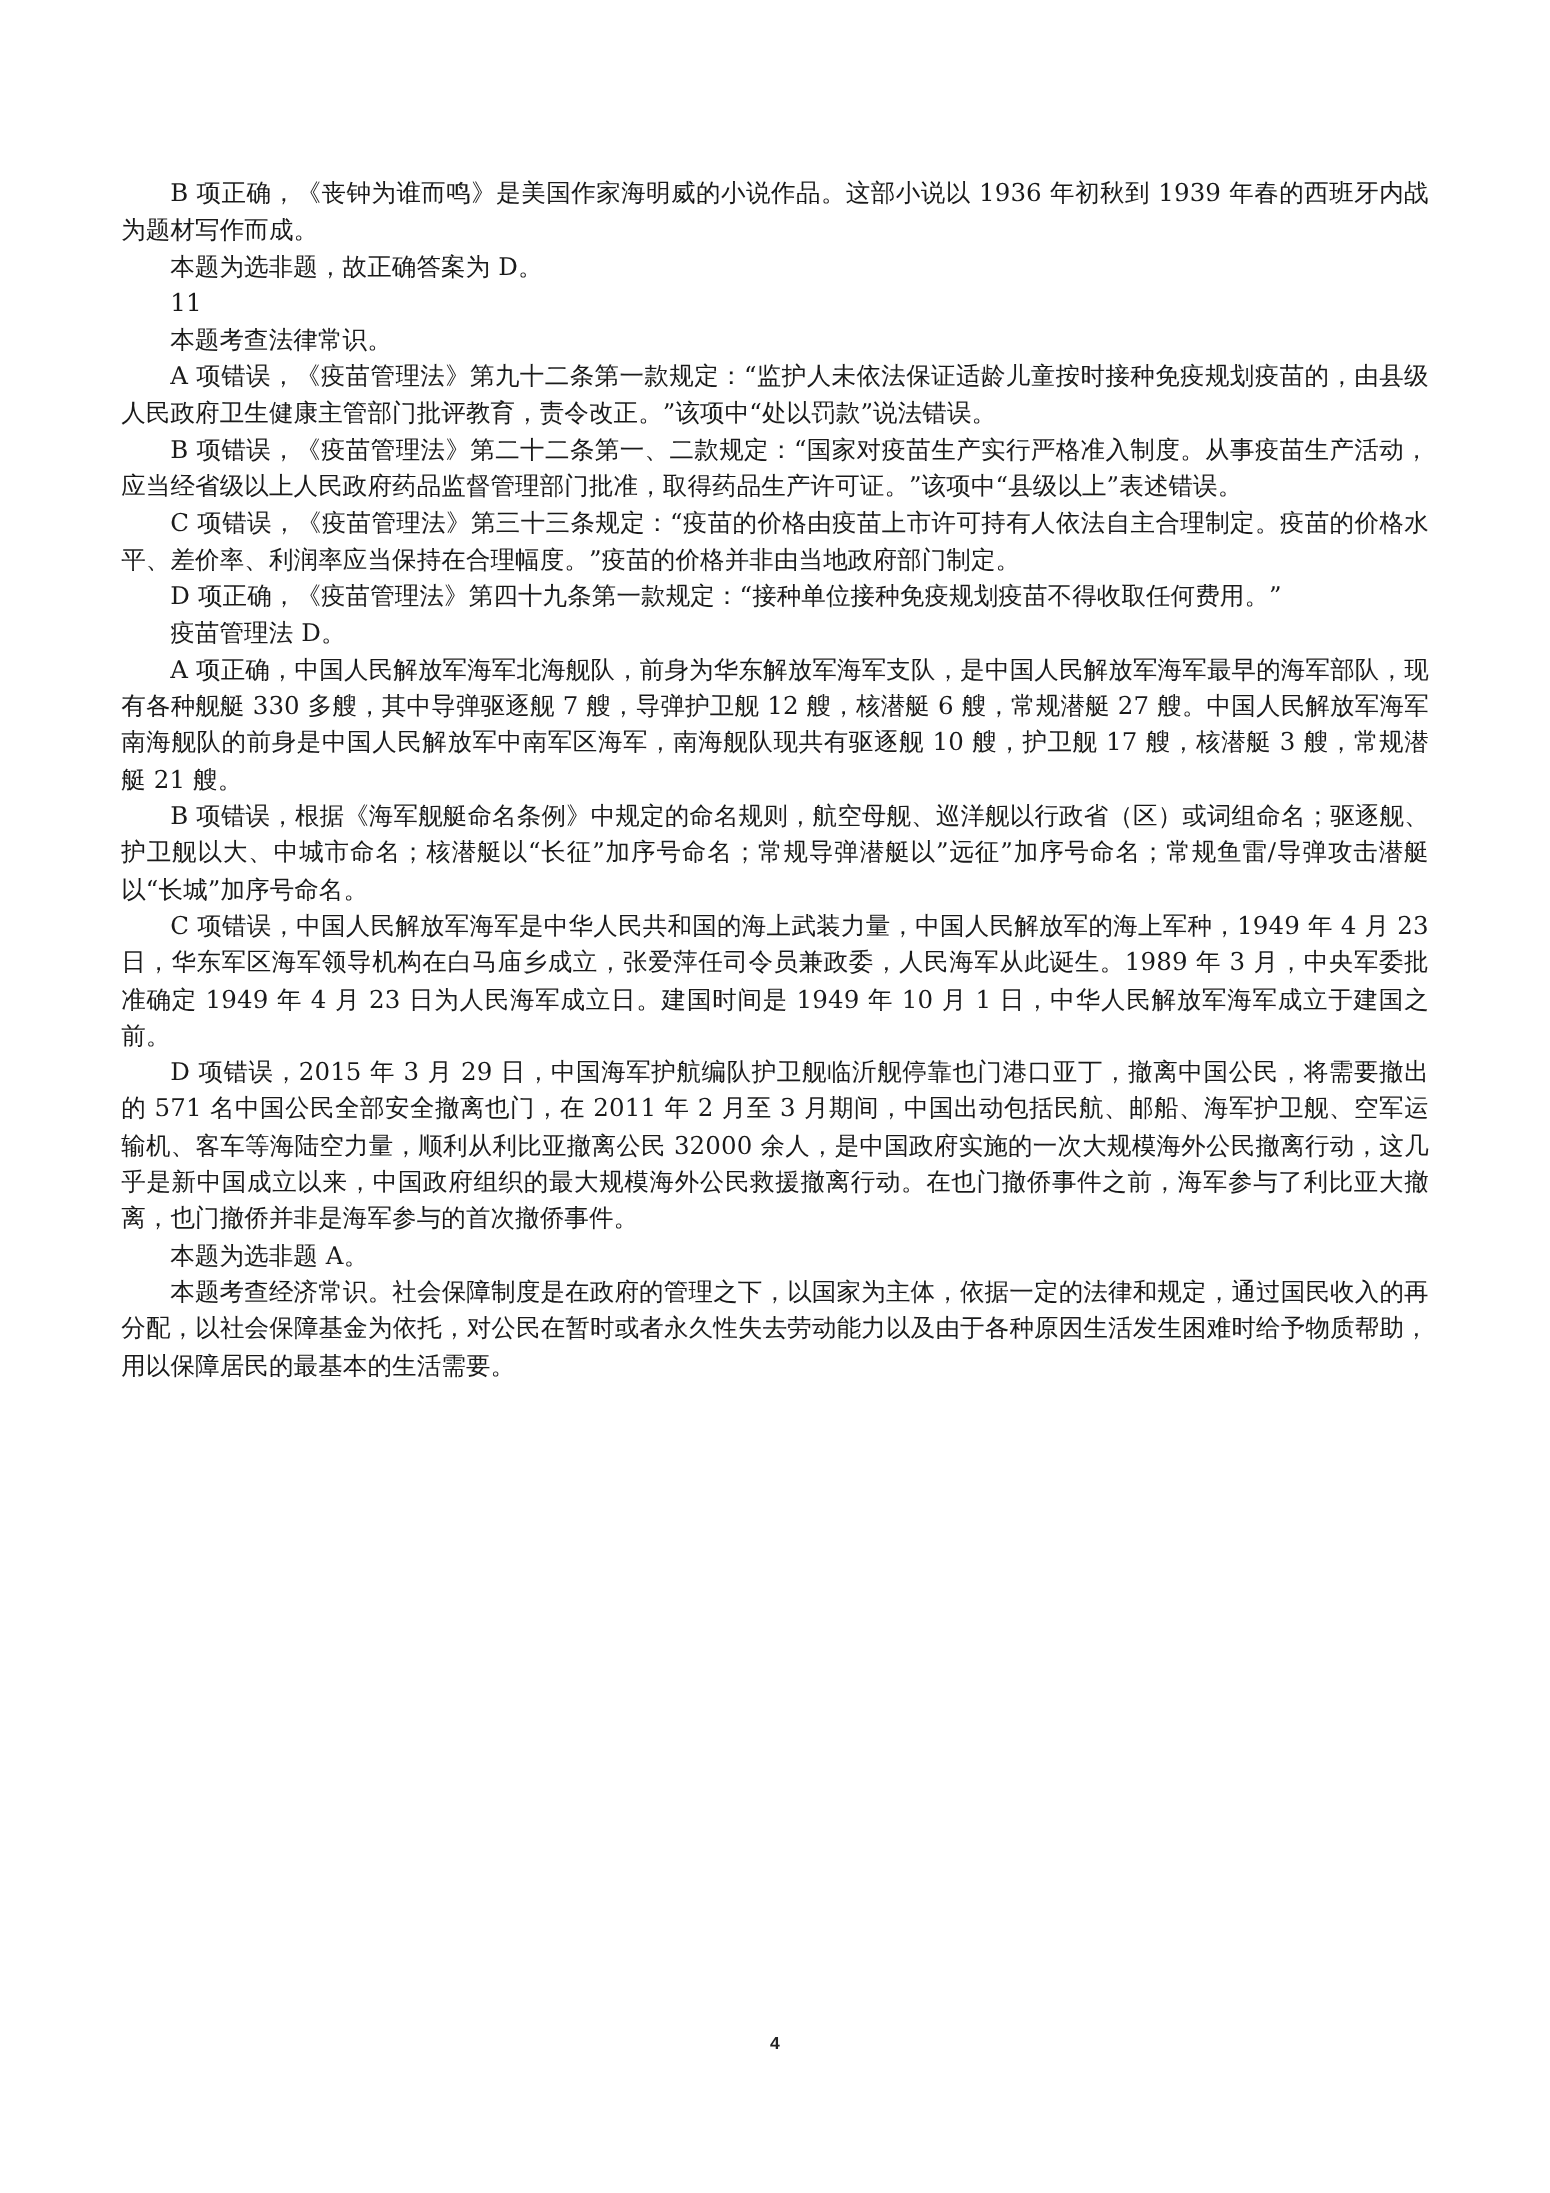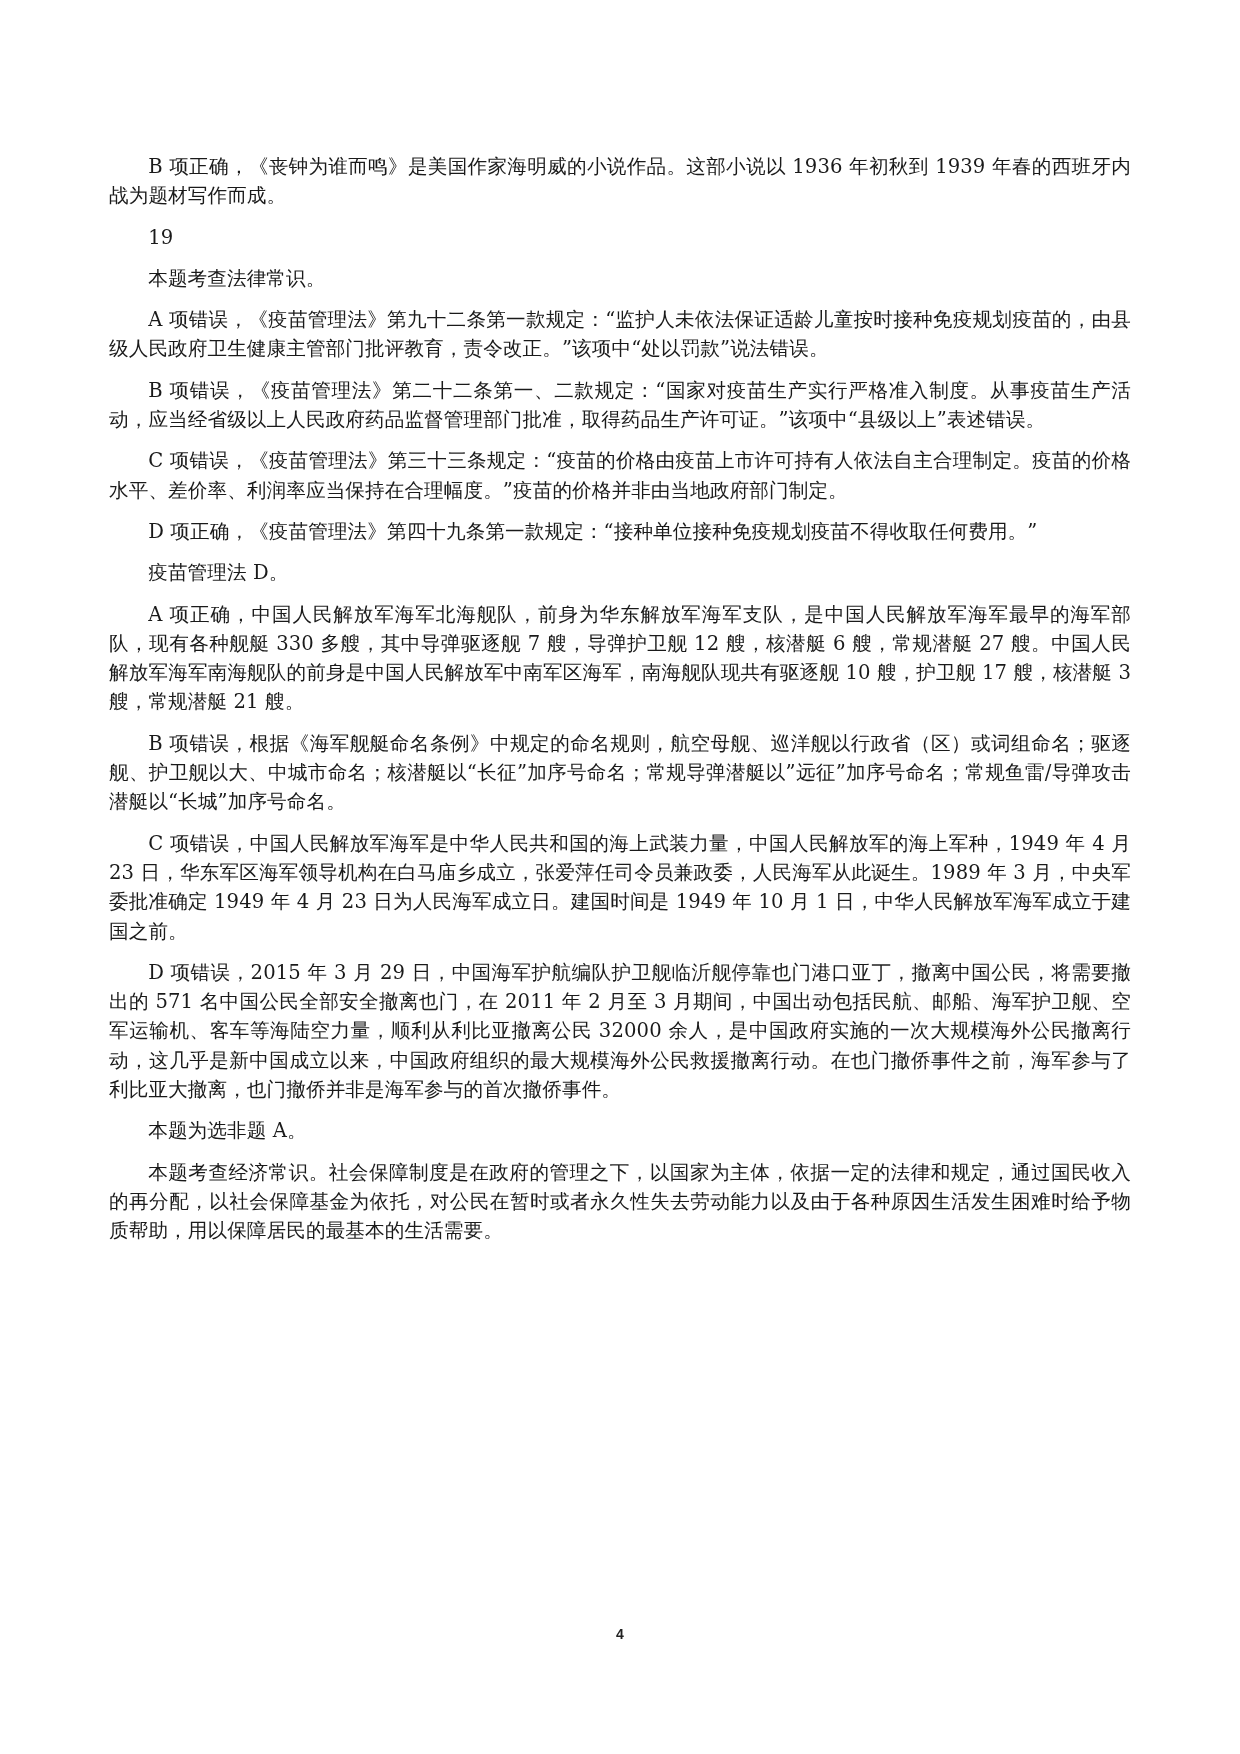--- a/index.html
+++ b/index.html
@@ -15,21 +15,21 @@
       font-family: "DejaVu Serif", "Liberation Serif", serif;
       color: #1a1a1a;
     }
     .page-body {
       position: absolute;
       left: 97px;
       top: 140px;
       width: 1046px;
     }
     .para {
-      margin: 12px;
+      margin: 0;
       font-size: 19.6px;
       line-height: 29.3px;
       text-indent: 2em;
       text-align: justify;
       letter-spacing: 0.1px;
       word-break: break-all;
     }
     .page-number {
       position: absolute;
       left: 0;
@@ -40,21 +40,22 @@
       font-size: 14px;
       font-weight: bold;
       color: #222;
     }
   </style>
 </head>
 <body>
 
 <div class="page-body">
   <p class="para">B 项正确，《丧钟为谁而鸣》是美国作家海明威的小说作品。这部小说以 1936 年初秋到 1939 年春的西班牙内战为题材写作而成。</p>
-  <p class="para">19</p>
+  <p class="para">本题为选非题，故正确答案为 D。</p>
+  <p class="para">11</p>
   <p class="para">本题考查法律常识。</p>
   <p class="para">A 项错误，《疫苗管理法》第九十二条第一款规定：“监护人未依法保证适龄儿童按时接种免疫规划疫苗的，由县级人民政府卫生健康主管部门批评教育，责令改正。”该项中“处以罚款”说法错误。</p>
   <p class="para">B 项错误，《疫苗管理法》第二十二条第一、二款规定：“国家对疫苗生产实行严格准入制度。从事疫苗生产活动，应当经省级以上人民政府药品监督管理部门批准，取得药品生产许可证。”该项中“县级以上”表述错误。</p>
   <p class="para">C 项错误，《疫苗管理法》第三十三条规定：“疫苗的价格由疫苗上市许可持有人依法自主合理制定。疫苗的价格水平、差价率、利润率应当保持在合理幅度。”疫苗的价格并非由当地政府部门制定。</p>
   <p class="para">D 项正确，《疫苗管理法》第四十九条第一款规定：“接种单位接种免疫规划疫苗不得收取任何费用。”</p>
   <p class="para">疫苗管理法 D。</p>
   <p class="para">A 项正确，中国人民解放军海军北海舰队，前身为华东解放军海军支队，是中国人民解放军海军最早的海军部队，现有各种舰艇 330 多艘，其中导弹驱逐舰 7 艘，导弹护卫舰 12 艘，核潜艇 6 艘，常规潜艇 27 艘。中国人民解放军海军南海舰队的前身是中国人民解放军中南军区海军，南海舰队现共有驱逐舰 10 艘，护卫舰 17 艘，核潜艇 3 艘，常规潜艇 21 艘。</p>
   <p class="para">B 项错误，根据《海军舰艇命名条例》中规定的命名规则，航空母舰、巡洋舰以行政省（区）或词组命名；驱逐舰、护卫舰以大、中城市命名；核潜艇以“长征”加序号命名；常规导弹潜艇以”远征”加序号命名；常规鱼雷/导弹攻击潜艇以“长城”加序号命名。</p>
   <p class="para">C 项错误，中国人民解放军海军是中华人民共和国的海上武装力量，中国人民解放军的海上军种，1949 年 4 月 23 日，华东军区海军领导机构在白马庙乡成立，张爱萍任司令员兼政委，人民海军从此诞生。1989 年 3 月，中央军委批准确定 1949 年 4 月 23 日为人民海军成立日。建国时间是 1949 年 10 月 1 日，中华人民解放军海军成立于建国之前。</p>
   <p class="para">D 项错误，2015 年 3 月 29 日，中国海军护航编队护卫舰临沂舰停靠也门港口亚丁，撤离中国公民，将需要撤出的 571 名中国公民全部安全撤离也门，在 2011 年 2 月至 3 月期间，中国出动包括民航、邮船、海军护卫舰、空军运输机、客车等海陆空力量，顺利从利比亚撤离公民 32000 余人，是中国政府实施的一次大规模海外公民撤离行动，这几乎是新中国成立以来，中国政府组织的最大规模海外公民救援撤离行动。在也门撤侨事件之前，海军参与了利比亚大撤离，也门撤侨并非是海军参与的首次撤侨事件。</p>

